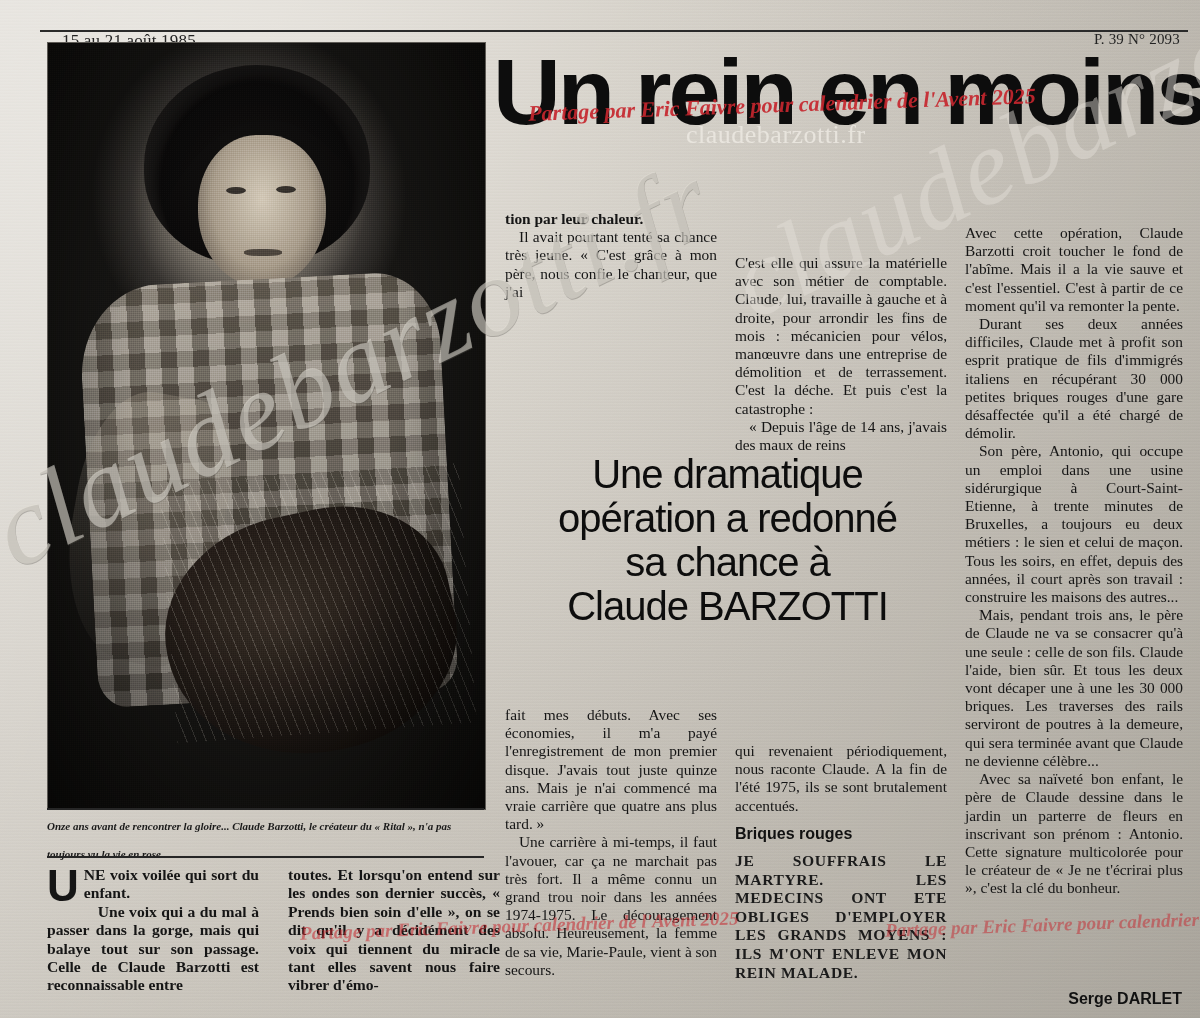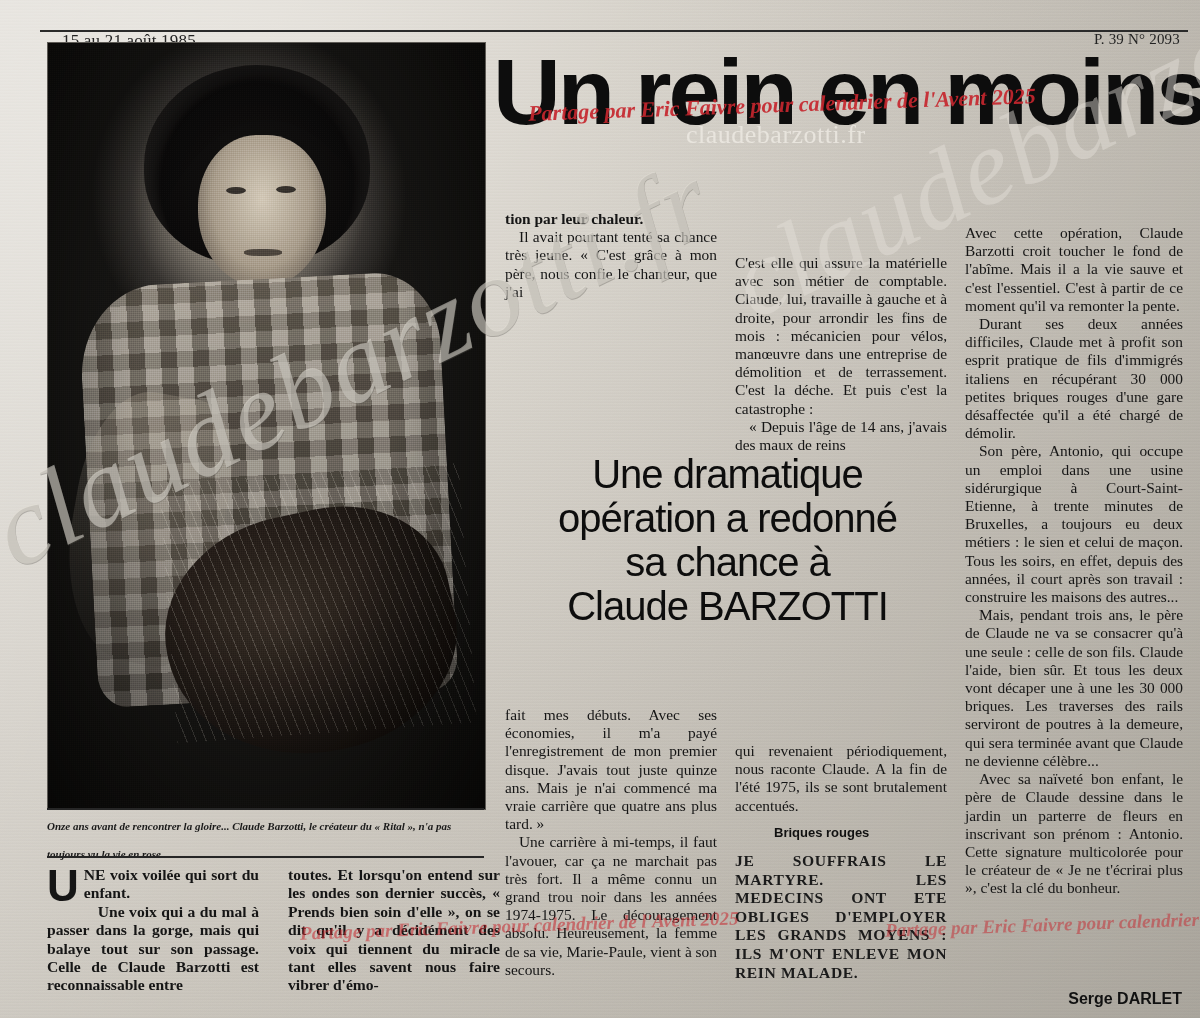--- a/index.html
+++ b/index.html
@@ -230,24 +230,24 @@
     font-family: "Liberation Sans", sans-serif;
     font-weight: bold;
     font-size: 44px;
     line-height: 36px;
     padding: 2px 5px 0 0;
   }
 
   
   #briques-title {
     position: absolute;
-    left: 774px; top: 825px;
+    left: 735px; top: 825px;
     font-family: "Liberation Sans", sans-serif;
     font-weight: bold;
-    font-size: 13px;
+    font-size: 16px;
     color: #111;
   }
   #briques-text {
     position: absolute;
     left: 735px; top: 852px; width: 212px;
     font-family: "Liberation Serif", serif;
     font-weight: bold;
     font-size: 15.6px;
     line-height: 18.6px;
     letter-spacing: .6px;

